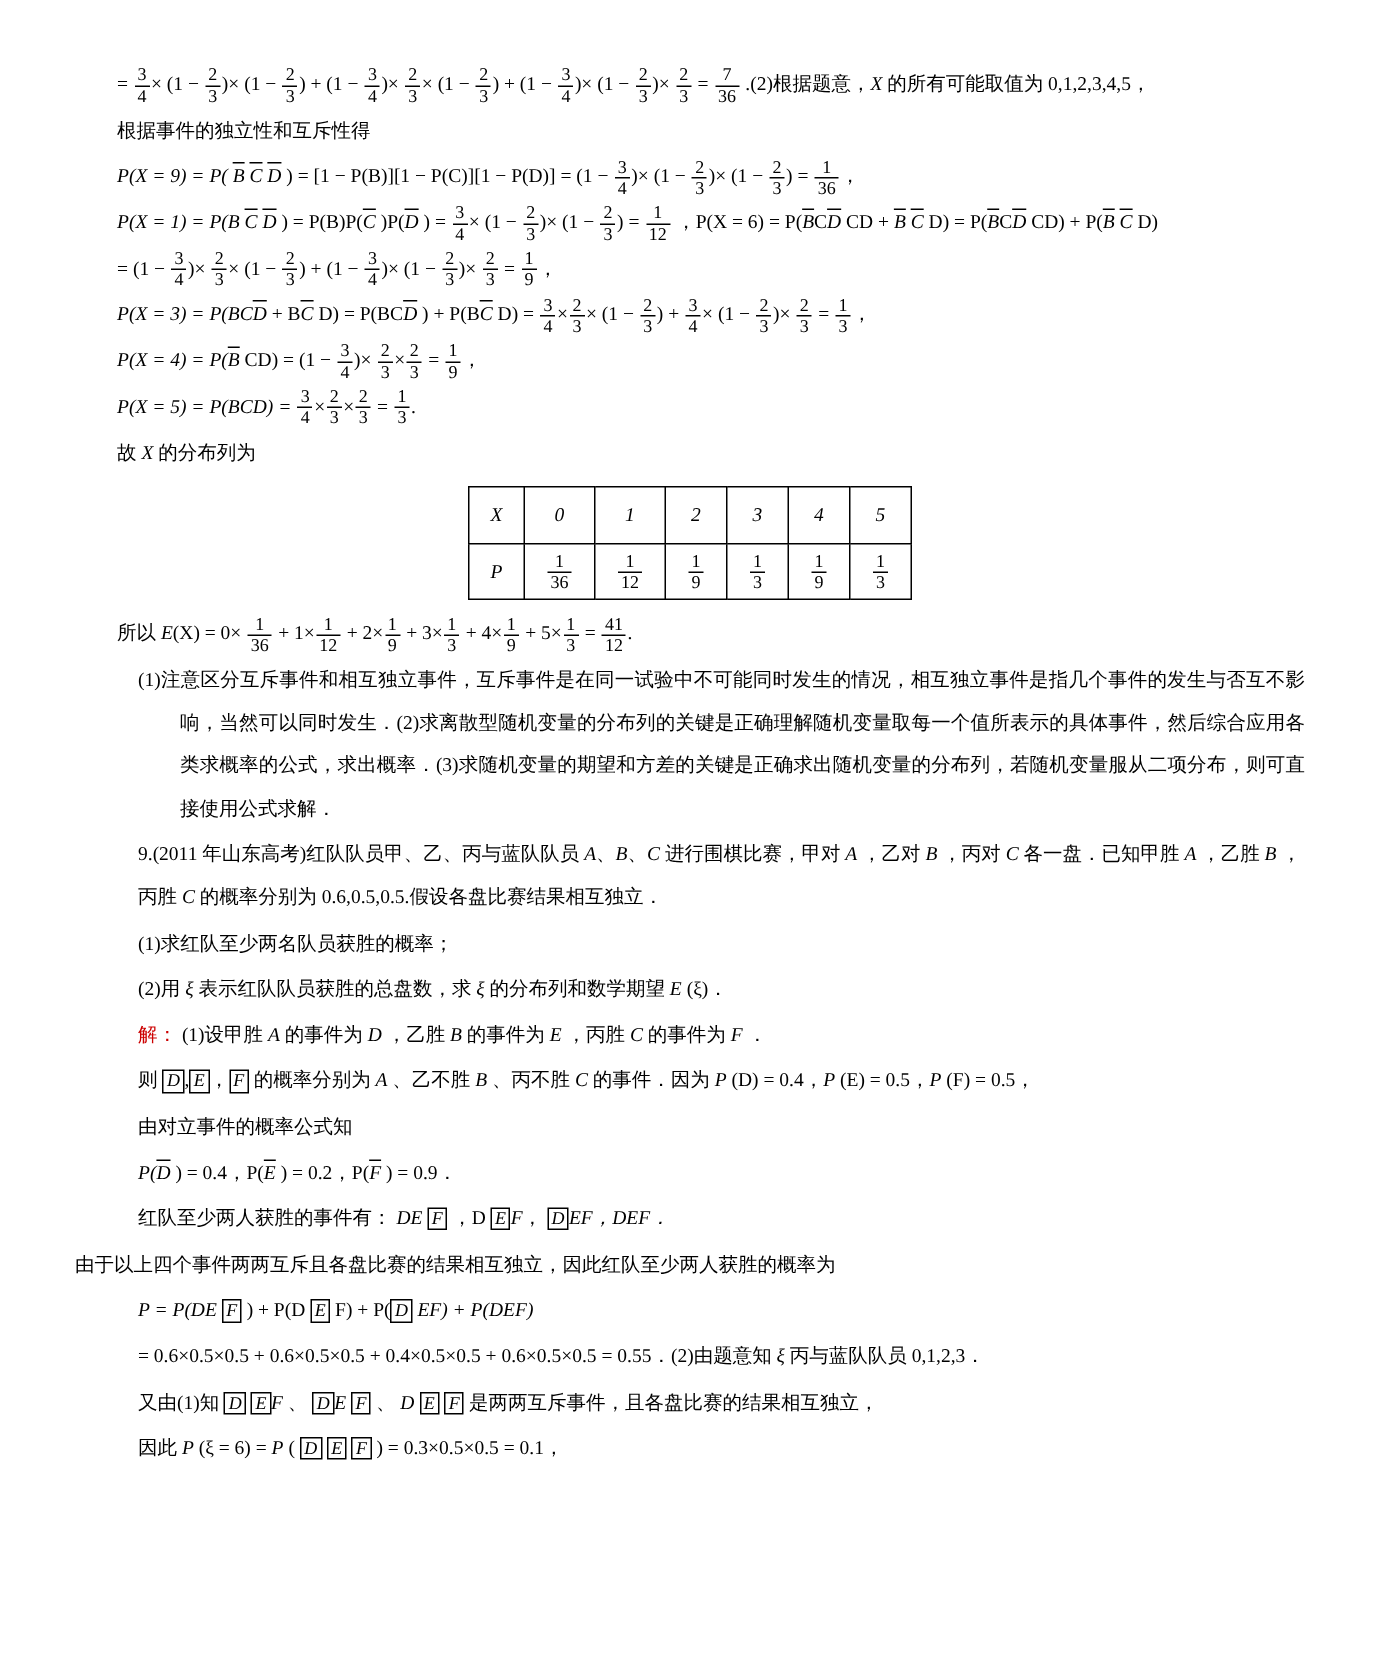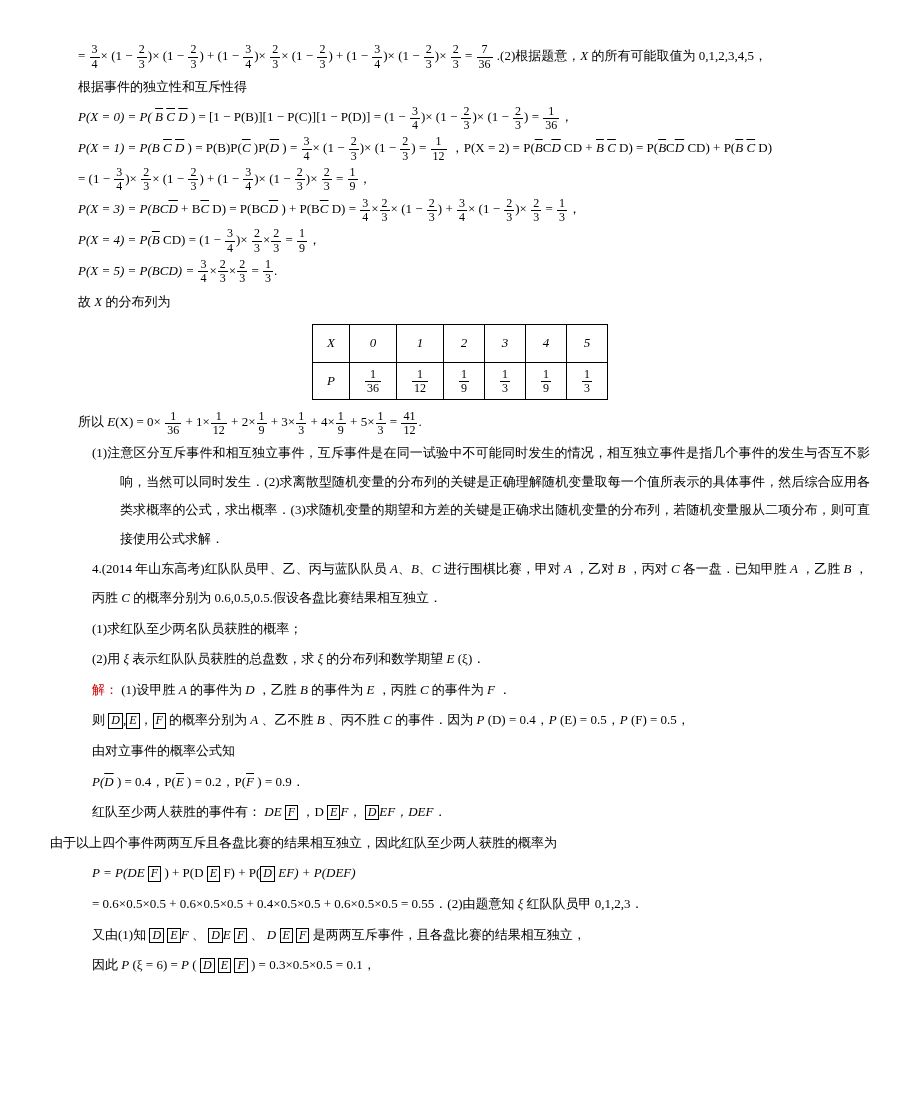--- a/index.html
+++ b/index.html
@@ -66,40 +66,40 @@
   (1 − <span class="frac"><span class="num">3</span><span class="den">4</span></span>)×
   (1 − <span class="frac"><span class="num">2</span><span class="den">3</span></span>)×
   <span class="frac"><span class="num">2</span><span class="den">3</span></span> =
   <span class="frac"><span class="num">7</span><span class="den">36</span></span>
   <span>.(2)根据题意，</span><i>X</i><span> 的所有可能取值为 0,1,2,3,4,5，</span>
 </div>
 
 <div class="line indent1">根据事件的独立性和互斥性得</div>
 
 <div class="line indent1">
-  <i><span>P(X = 0) = P(</span></i>
+  <i><span>P(X = 9) = P(</span></i>
   <span class="ov"><i>B</i></span>&nbsp;<span class="ov"><i>C</i></span>&nbsp;<span class="ov"><i>D</i></span>
   <span>) = [1 − P(B)][1 − P(C)][1 − P(D)] = </span>
   (1 − <span class="frac"><span class="num">3</span><span class="den">4</span></span>)×
   (1 − <span class="frac"><span class="num">2</span><span class="den">3</span></span>)×
   (1 − <span class="frac"><span class="num">2</span><span class="den">3</span></span>) =
   <span class="frac"><span class="num">1</span><span class="den">36</span></span>，
 </div>
 
 <div class="line indent1">
   <i><span>P(X = 1) = P(B </span></i>
   <span class="ov"><i>C</i></span>&nbsp;<span class="ov"><i>D</i></span>
   <span>) = P(B)P(</span><span class="ov"><i>C</i></span>
   <span>)P(</span><span class="ov"><i>D</i></span>
   <span>) = </span>
   <span class="frac"><span class="num">3</span><span class="den">4</span></span>×
   (1 − <span class="frac"><span class="num">2</span><span class="den">3</span></span>)×
   (1 − <span class="frac"><span class="num">2</span><span class="den">3</span></span>) =
   <span class="frac"><span class="num">1</span><span class="den">12</span></span>
-  <span>，P(X = 2) = P(</span><span class="ov"><i>B</i></span>C<span class="ov"><i>D</i></span>
+  <span>，P(X = 6) = P(</span><span class="ov"><i>B</i></span>C<span class="ov"><i>D</i></span>
   <span>CD + </span><span class="ov"><i>B</i></span>&nbsp;<span class="ov"><i>C</i></span>
   <span>D) = P(</span><span class="ov"><i>B</i></span>C<span class="ov"><i>D</i></span>
   <span>CD) + P(</span><span class="ov"><i>B</i></span>&nbsp;<span class="ov"><i>C</i></span>
   <span>D)</span>
 </div>
 
 <div class="line indent1">
   <span>= </span>
   (1 − <span class="frac"><span class="num">3</span><span class="den">4</span></span>)×
   <span class="frac"><span class="num">2</span><span class="den">3</span></span>×
@@ -172,21 +172,21 @@
   <span> + 2×</span><span class="frac"><span class="num">1</span><span class="den">9</span></span>
   <span> + 3×</span><span class="frac"><span class="num">1</span><span class="den">3</span></span>
   <span> + 4×</span><span class="frac"><span class="num">1</span><span class="den">9</span></span>
   <span> + 5×</span><span class="frac"><span class="num">1</span><span class="den">3</span></span>
   <span> = </span><span class="frac"><span class="num">41</span><span class="den">12</span></span>.
 </div>
 
 <div class="line indent2" style="text-indent:-28px;padding-left:70px;text-align:justify">(1)注意区分互斥事件和相互独立事件，互斥事件是在同一试验中不可能同时发生的情况，相互独立事件是指几个事件的发生与否互不影响，当然可以同时发生．(2)求离散型随机变量的分布列的关键是正确理解随机变量取每一个值所表示的具体事件，然后综合应用各类求概率的公式，求出概率．(3)求随机变量的期望和方差的关键是正确求出随机变量的分布列，若随机变量服从二项分布，则可直接使用公式求解．</div>
 
 <div class="line indent2">
-  <span>4.(2014 年山东高考)红队队员甲、乙、丙与蓝队队员 </span><i>A</i><span>、</span><i>B</i><span>、</span><i>C</i>
+  <span>9.(2011 年山东高考)红队队员甲、乙、丙与蓝队队员 </span><i>A</i><span>、</span><i>B</i><span>、</span><i>C</i>
   <span> 进行围棋比赛，甲对 </span><i>A</i>
   <span>，乙对 </span><i>B</i>
   <span>，丙对 </span><i>C</i>
   <span> 各一盘．已知甲胜 </span><i>A</i>
   <span>，乙胜 </span><i>B</i>
   <span>，丙胜 </span><i>C</i>
   <span> 的概率分别为 0.6,0.5,0.5.假设各盘比赛结果相互独立．</span>
 </div>
 
 <div class="line indent2">(1)求红队至少两名队员获胜的概率；</div>
@@ -241,21 +241,21 @@
 
 <div class="line indent2">
   <i><span>P = P(DE </span></i><span class="box"><i>F</i></span>
   <span>) + P(D </span><span class="box"><i>E</i></span>
   <span>F) + P(</span><span class="box"><i>D</i></span>
   <i><span>EF) + P(DEF)</span></i>
 </div>
 
 <div class="line indent2">
   <span>= 0.6×0.5×0.5 + 0.6×0.5×0.5 + 0.4×0.5×0.5 + 0.6×0.5×0.5 = 0.55．(2)由题意知 </span><i>ξ</i>
-  <span> 红队队员甲 0,1,2,3．</span>
+  <span> 丙与蓝队队员 0,1,2,3．</span>
 </div>
 
 <div class="line indent2">
   <span>又由(1)知</span>
   <span class="box"><i>D</i></span>&nbsp;<span class="box"><i>E</i></span><i>F</i>
   <span>、</span>
   <span class="box"><i>D</i></span><i>E</i>&nbsp;<span class="box"><i>F</i></span>
   <span>、</span>
   <i>D</i>&nbsp;<span class="box"><i>E</i></span>&nbsp;<span class="box"><i>F</i></span>
   <span>是两两互斥事件，且各盘比赛的结果相互独立，</span>

